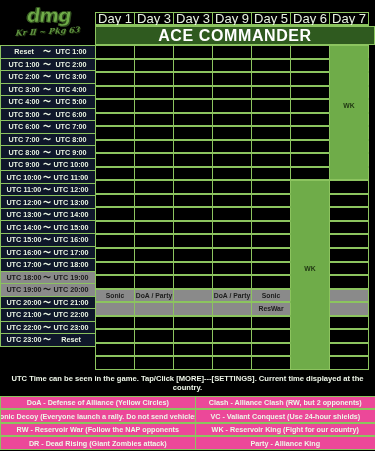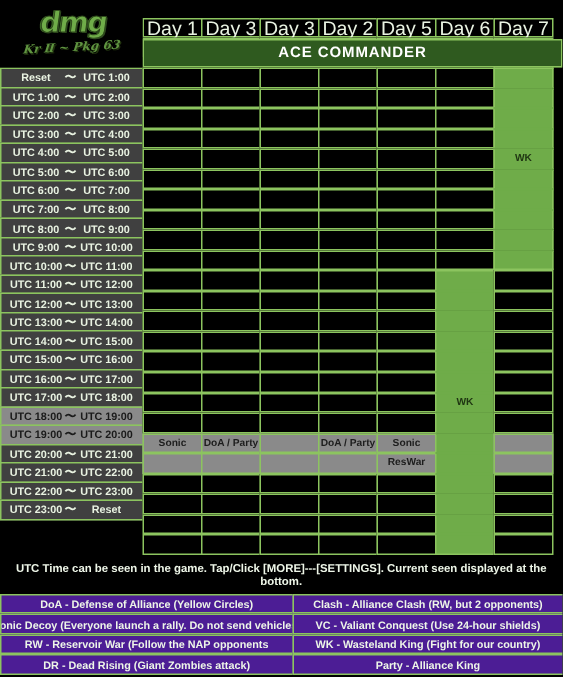--- a/index.html
+++ b/index.html
@@ -47,31 +47,31 @@
     background: #000; color: #e9f3e2;
     font-size: 13px; font-weight: normal;
     display: flex; align-items: center; justify-content: center;
     margin: 12px -1px -1px 0;
   }
   .banner {
     width: 280px; height: 19px;
     background: #2f5a1f;
     border: 1px solid #8cc45f;
     color: #ffffff;
-    font-size: 10px; font-weight: bold; letter-spacing: .6px;
+    font-size: 16px; font-weight: bold; letter-spacing: .6px;
     display: flex; align-items: center; justify-content: center;
   }
 
   
   .grid { display: flex; width: 375px; }
   .time-col { width: 95px; }
   .time-row {
     height: 13.54px;
     border: 1px solid #8cc45f;
-    background: #404040;
+    background: #0f172a;
     margin: 0 -1px -1px 0;
     display: flex; align-items: center; justify-content: space-between;
     padding: 0 5px;
     color: #e9f3e2; font-size: 7.2px; font-weight: bold;
   }
   .time-row.hl { background: #8a8a8a; color: #1a1a1a; }
   .time-row .t-start { width: 36px; text-align: center; }
   .time-row .t-tilde { width: 10px; text-align: center; font-size: 8px; }
   .time-row .t-end { width: 38px; text-align: center; }
 
@@ -97,21 +97,21 @@
     background: #000; color: #eef6e8;
     font-size: 7.6px; font-weight: bold;
     display: flex; align-items: center; justify-content: center;
     text-align: center; padding: 0 4px;
   }
   .legend { width: 375px; display: flex; flex-direction: column; }
   .lg-row { display: flex; height: 13.5px; }
   .lg-cell {
     height: 13.5px;
     border: 1px solid #8cc45f;
-    background: #4c1d95; color: #eef6e8;
+    background: #ec4899; color: #eef6e8;
     font-size: 7.2px; font-weight: bold;
     display: flex; align-items: center; justify-content: center;
     margin: 0 -1px -1px 0;
     white-space: nowrap; overflow: hidden;
   }
   .lg-left { width: 207px; }
   .lg-right { width: 192px; }
 </style>
 </head>
 <body>
@@ -123,21 +123,21 @@
       <div class="logo-art">
         <div class="logo-main">dmg</div>
         <div class="logo-sub">Kr Ⅱ ~ Pkg 63</div>
       </div>
     </div>
     <div class="days-wrap">
       <div class="days-row" id="days-row">
           <div class="day-cell">Day 1</div>
           <div class="day-cell">Day 3</div>
           <div class="day-cell">Day 3</div>
-          <div class="day-cell">Day 2</div>
+          <div class="day-cell">Day 9</div>
           <div class="day-cell">Day 5</div>
           <div class="day-cell">Day 6</div>
           <div class="day-cell">Day 7</div>
         </div>
       <div class="dates-row" id="dates-row">
           <div class="date-cell">4/27</div>
           <div class="date-cell">4/28</div>
           <div class="date-cell">4/29</div>
           <div class="date-cell">4/30</div>
           <div class="date-cell">5/1</div>
@@ -484,34 +484,34 @@
           <div class="s-cell"></div>
           <div class="s-cell"></div>
           <div class="s-cell"></div>
           <div class="s-cell"></div>
           <div class="s-cell green-bot"></div>
           <div class="s-cell"></div>
         </div>
       </div>
   </div>
 
-  <div class="note">UTC Time can be seen in the game. Tap/Click [MORE]---[SETTINGS]. Current seen displayed at the bottom.</div>
+  <div class="note">UTC Time can be seen in the game. Tap/Click [MORE]---[SETTINGS]. Current time displayed at the country.</div>
 
   <div class="legend" id="legend">
       <div class="lg-row">
         <div class="lg-cell lg-left">DoA - Defense of Alliance (Yellow Circles)</div>
         <div class="lg-cell lg-right">Clash - Alliance Clash (RW, but 2 opponents)</div>
       </div>
       <div class="lg-row">
         <div class="lg-cell lg-left">Sonic Decoy (Everyone launch a rally. Do not send vehicles)</div>
         <div class="lg-cell lg-right">VC - Valiant Conquest (Use 24-hour shields)</div>
       </div>
       <div class="lg-row">
         <div class="lg-cell lg-left">RW - Reservoir War (Follow the NAP opponents</div>
-        <div class="lg-cell lg-right">WK - Wasteland King (Fight for our country)</div>
+        <div class="lg-cell lg-right">WK - Reservoir King (Fight for our country)</div>
       </div>
       <div class="lg-row">
         <div class="lg-cell lg-left">DR - Dead Rising (Giant Zombies attack)</div>
         <div class="lg-cell lg-right">Party - Alliance King</div>
       </div>
     </div>
 
 </div>
 
 </body></html>

